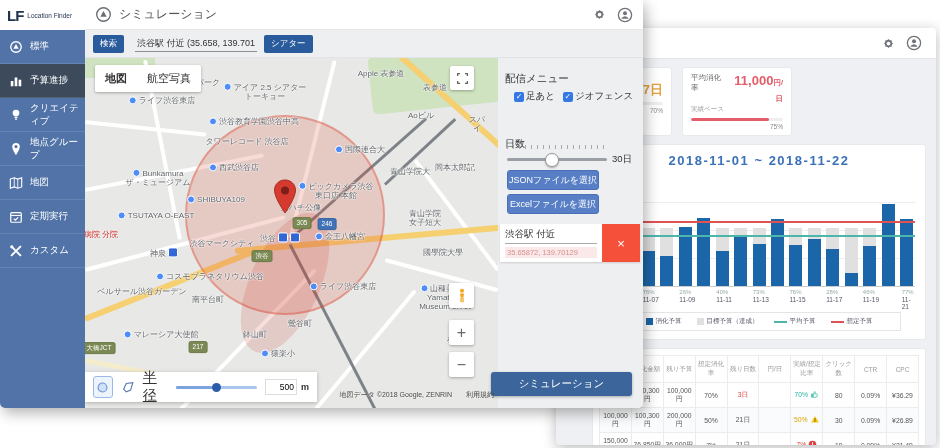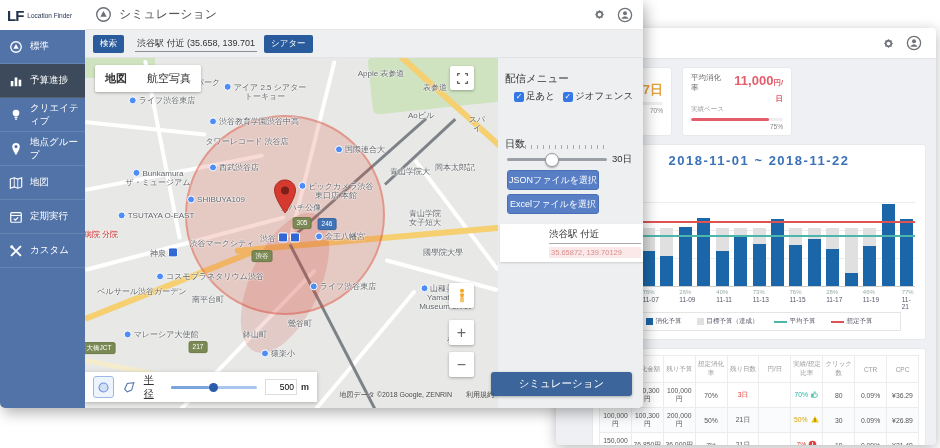--- a/index.html
+++ b/index.html
@@ -98,21 +98,21 @@
   .maptype{position:absolute;left:10px;top:7px;z-index:7;display:flex;box-shadow:0 1px 3px rgba(0,0,0,.3);border-radius:2px;overflow:hidden;}
   .maptype div{background:#fff;font-size:11px;padding:6px 10px;color:#333;cursor:pointer;}
   .maptype .sel{font-weight:bold;}
   .attr{position:absolute;right:46px;bottom:8px;font-size:7px;color:#444;z-index:8;text-shadow:0 0 2px #fff;}
   .terms{position:absolute;right:4px;bottom:8px;font-size:7px;color:#444;z-index:8;}
   .map-bar{position:absolute;left:0;bottom:6px;width:232px;height:30px;background:#fff;z-index:8;
            box-shadow:0 1px 4px rgba(0,0,0,.25);display:flex;align-items:center;gap:8px;padding:0 8px;box-sizing:border-box;}
   .tool-btn{width:20px;height:20px;border:1px solid #9db8e2;background:#eef4fd;border-radius:3px;
             display:flex;align-items:center;justify-content:center;cursor:pointer;}
   .tool-plain{display:flex;align-items:center;cursor:pointer;}
-  .r-label{font-size:10px;color:#333;text-decoration:underline;}
+  .r-label{font-size:14px;color:#333;text-decoration:underline;}
   .r-track{width:92px;height:3px;background:#a9c6ef;border-radius:2px;position:relative;cursor:pointer;}
   .r-fill{position:absolute;left:0;top:0;height:100%;width:45%;background:#7ba3dd;border-radius:2px;}
   .r-handle{position:absolute;left:45%;top:-3px;width:9px;height:9px;border-radius:50%;background:#2a5ca8;}
   .r-val{width:26px;height:14px;background:#fff;border:1px solid #ddd;font-size:8.5px;text-align:right;
          padding:0 2px;font-family:inherit;}
   .r-unit{font-size:9px;font-weight:bold;color:#333;margin-left:-4px;}
 
   
   .panel{position:absolute;left:498px;top:58px;width:145px;height:350px;background:#edeff1;box-sizing:border-box;}
   .p-title{font-size:10.5px;color:#333;margin:14px 0 4px 7px;}
@@ -122,21 +122,21 @@
   .p-days{font-size:10px;color:#333;margin:34px 0 2px 7px;}
   .d-row{display:flex;align-items:center;gap:5px;margin-left:9px;}
   .d-ticks{position:absolute;left:9px;width:100px;height:4px;margin-top:-8px;
            background-image:repeating-linear-gradient(90deg,#aaa 0 1px,transparent 1px 6px);}
   .d-track{width:100px;height:3px;background:#9aa0a6;border-radius:2px;position:relative;cursor:pointer;}
   .d-handle{position:absolute;left:38%;top:-5px;width:12px;height:12px;background:#fff;border:1px solid #999;
             border-radius:50%;box-shadow:0 1px 2px rgba(0,0,0,.3);}
   .d-val{font-size:9.5px;color:#333;}
   .file-btn{display:block;width:92px;background:#587fc6;color:#fff;font-size:9px;text-align:center;
             border:1px solid #4a70b8;border-radius:3px;padding:2.5px 0;margin:4px 0 0 9px;cursor:pointer;font-family:inherit;}
-  .loc-card{display:flex;margin:10px 0 0 2px;width:140px;background:#fff;box-shadow:0 1px 2px rgba(0,0,0,.15);padding-left:44px;}
+  .loc-card{display:flex;margin:10px 0 0 2px;width:140px;background:#fff;box-shadow:0 1px 2px rgba(0,0,0,.15);}
   .loc-left{flex:1;padding:4px 5px;}
   .loc-name{font-size:9.5px;color:#333;border-bottom:1px solid #aaa;padding-bottom:2px;}
   .loc-coords{font-size:7.5px;color:#d98f8f;background:#fbe9e9;margin-top:3px;padding:1px 2px;}
   .loc-del{width:38px;background:#f4503a;color:#fff;display:flex;align-items:center;justify-content:center;
            font-size:13px;cursor:pointer;}
   .simulate{position:absolute;left:491px;top:372px;width:141px;height:24px;background:#3b659b;color:#fff;
             font-size:10.5px;border:none;border-radius:3px;cursor:pointer;box-shadow:0 1px 3px rgba(0,0,0,.3);font-family:inherit;}
 </style>
 </head>
 <body>

